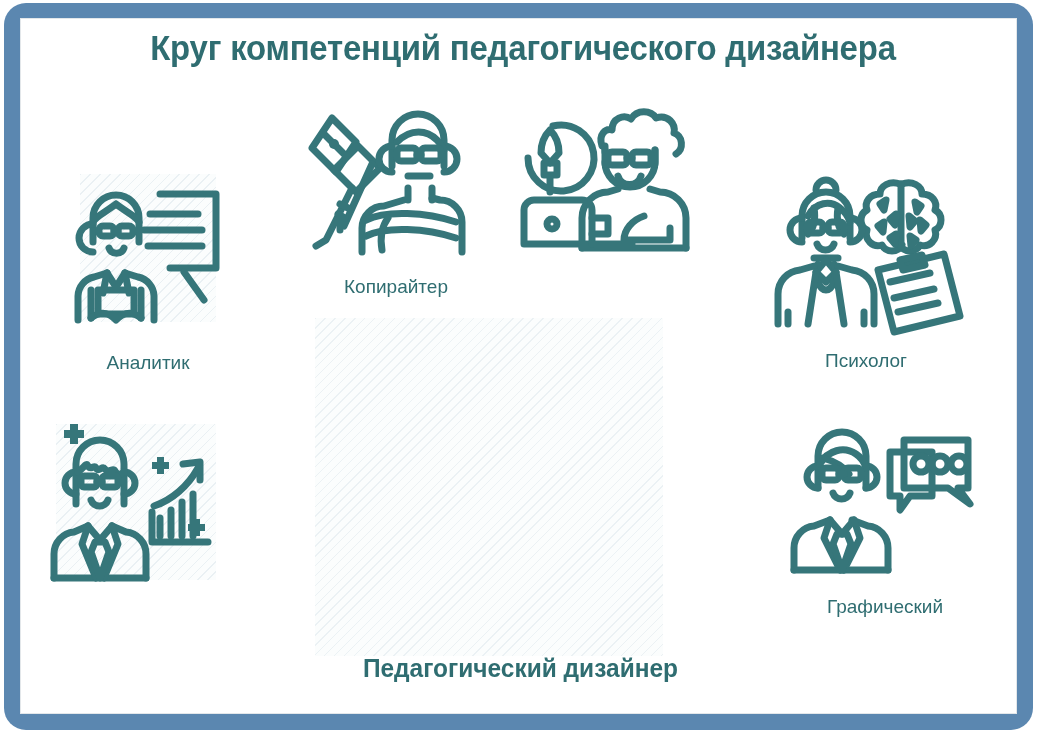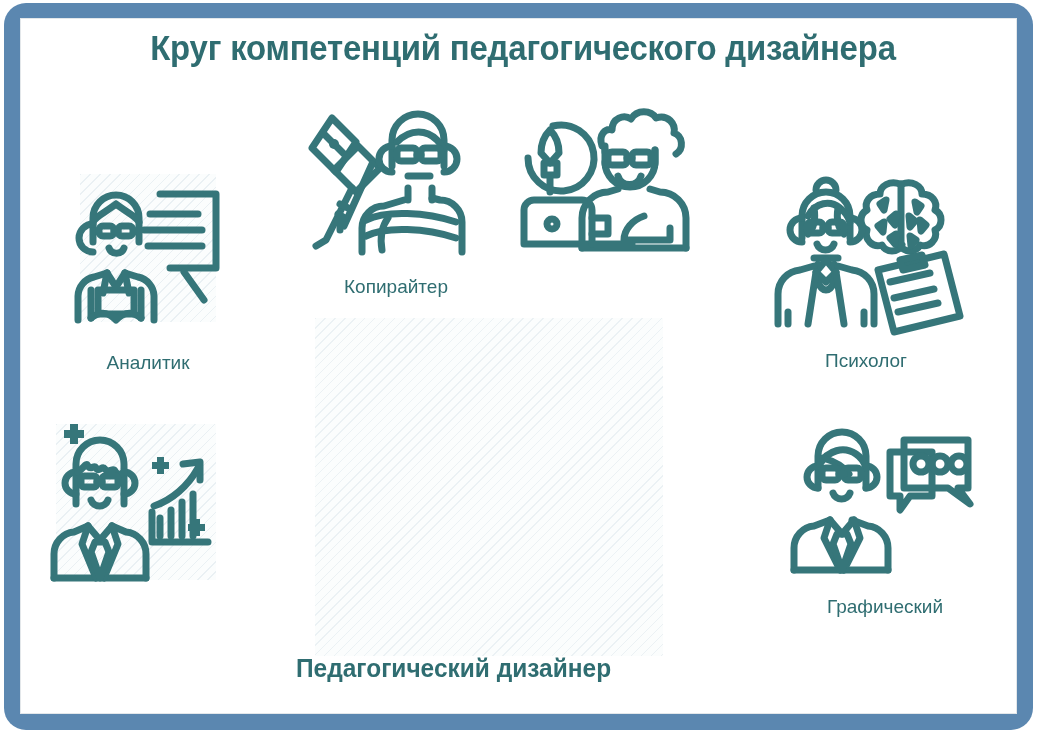--- a/index.html
+++ b/index.html
@@ -94,21 +94,21 @@
   #tile-graphic       { left: 508px; top: 100px; width: 210px; }
   #tile-psychologist  { left: 760px; top: 160px; width: 212px; }
   #tile-analyst       { left: 42px;  top: 416px; width: 205px; }
   #tile-counterparty  { left: 780px; top: 410px; width: 210px; }
 
   #tile-center {
     position: absolute;
     left: 288px;
     top: 312px;
     width: 398px;
-    text-align: left;
+    text-align: right;
   }
   #tile-center .art { position: relative; margin: 0 auto; width: 360px; height: 340px; }
   #tile-center .hatch {
     position: absolute; left: 8px; top: 6px; width: 348px; height: 338px;
     background-image: repeating-linear-gradient(
         135deg,
         rgba(145,175,195,0.15) 0px,
         rgba(145,175,195,0.15) 1px,
         rgba(255,255,255,0) 1px,
         rgba(255,255,255,0) 7px);

